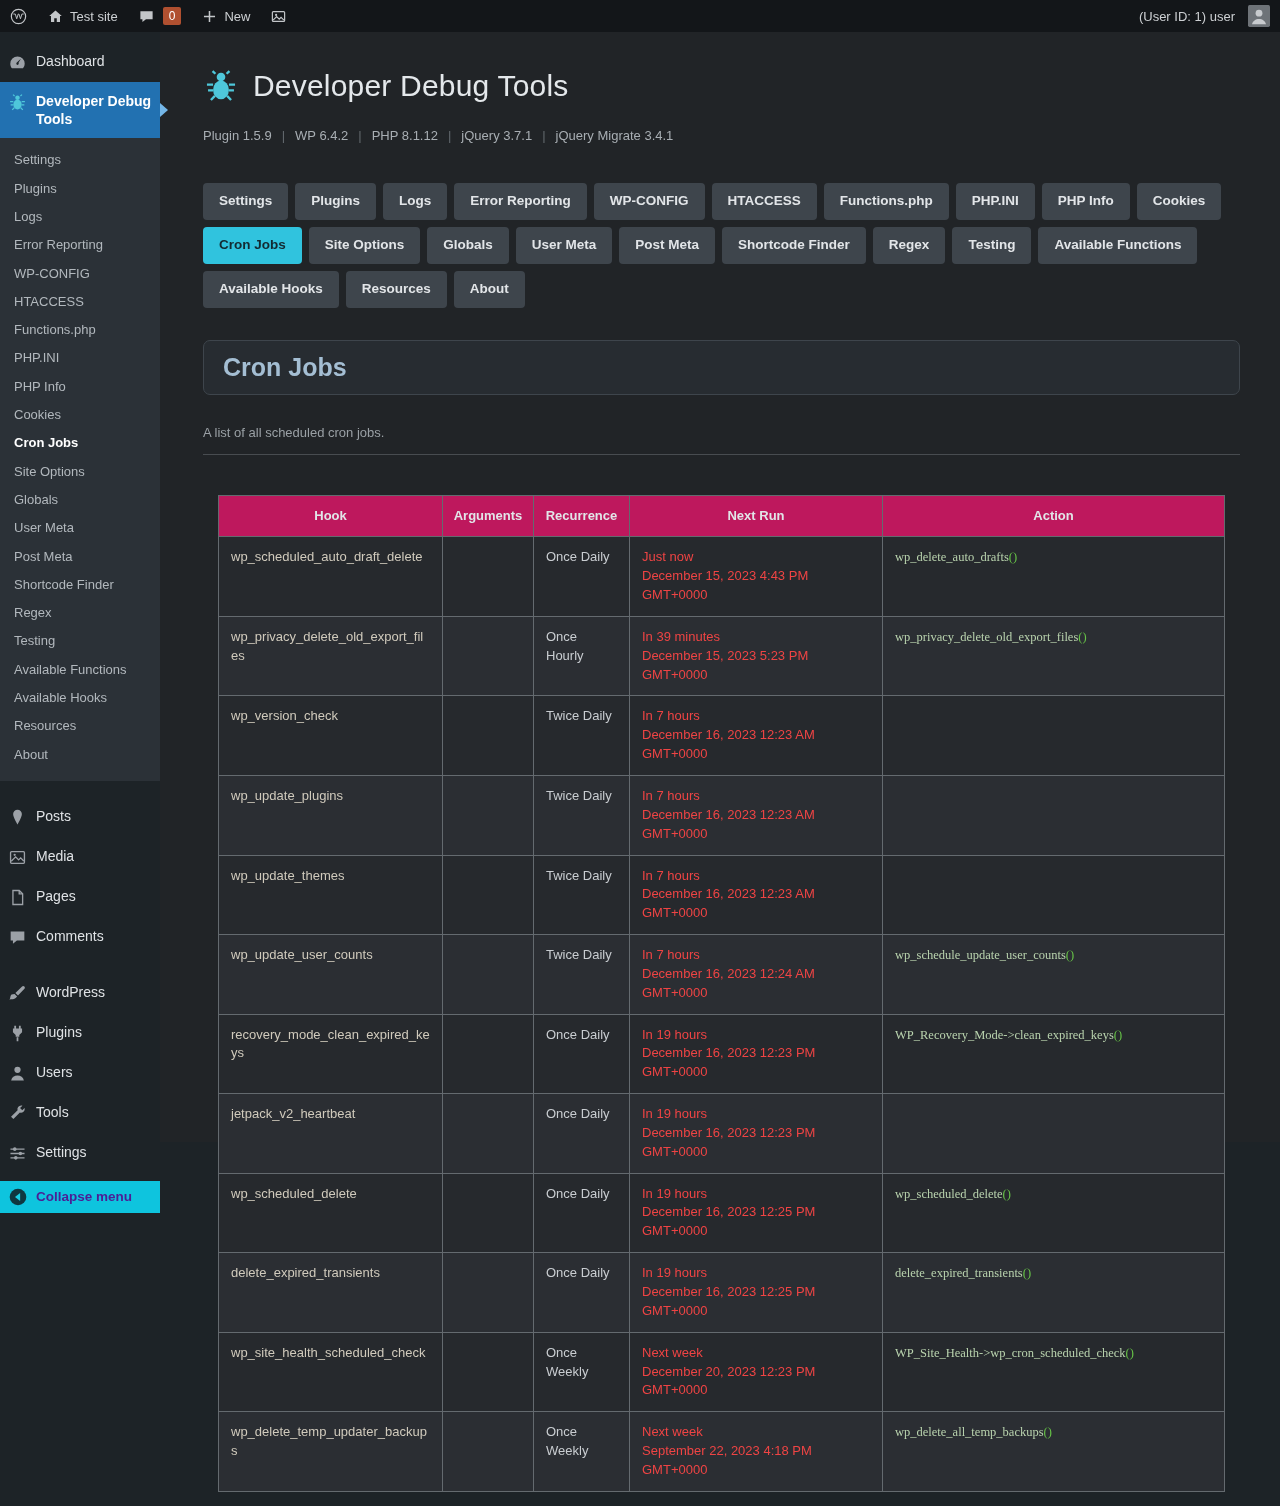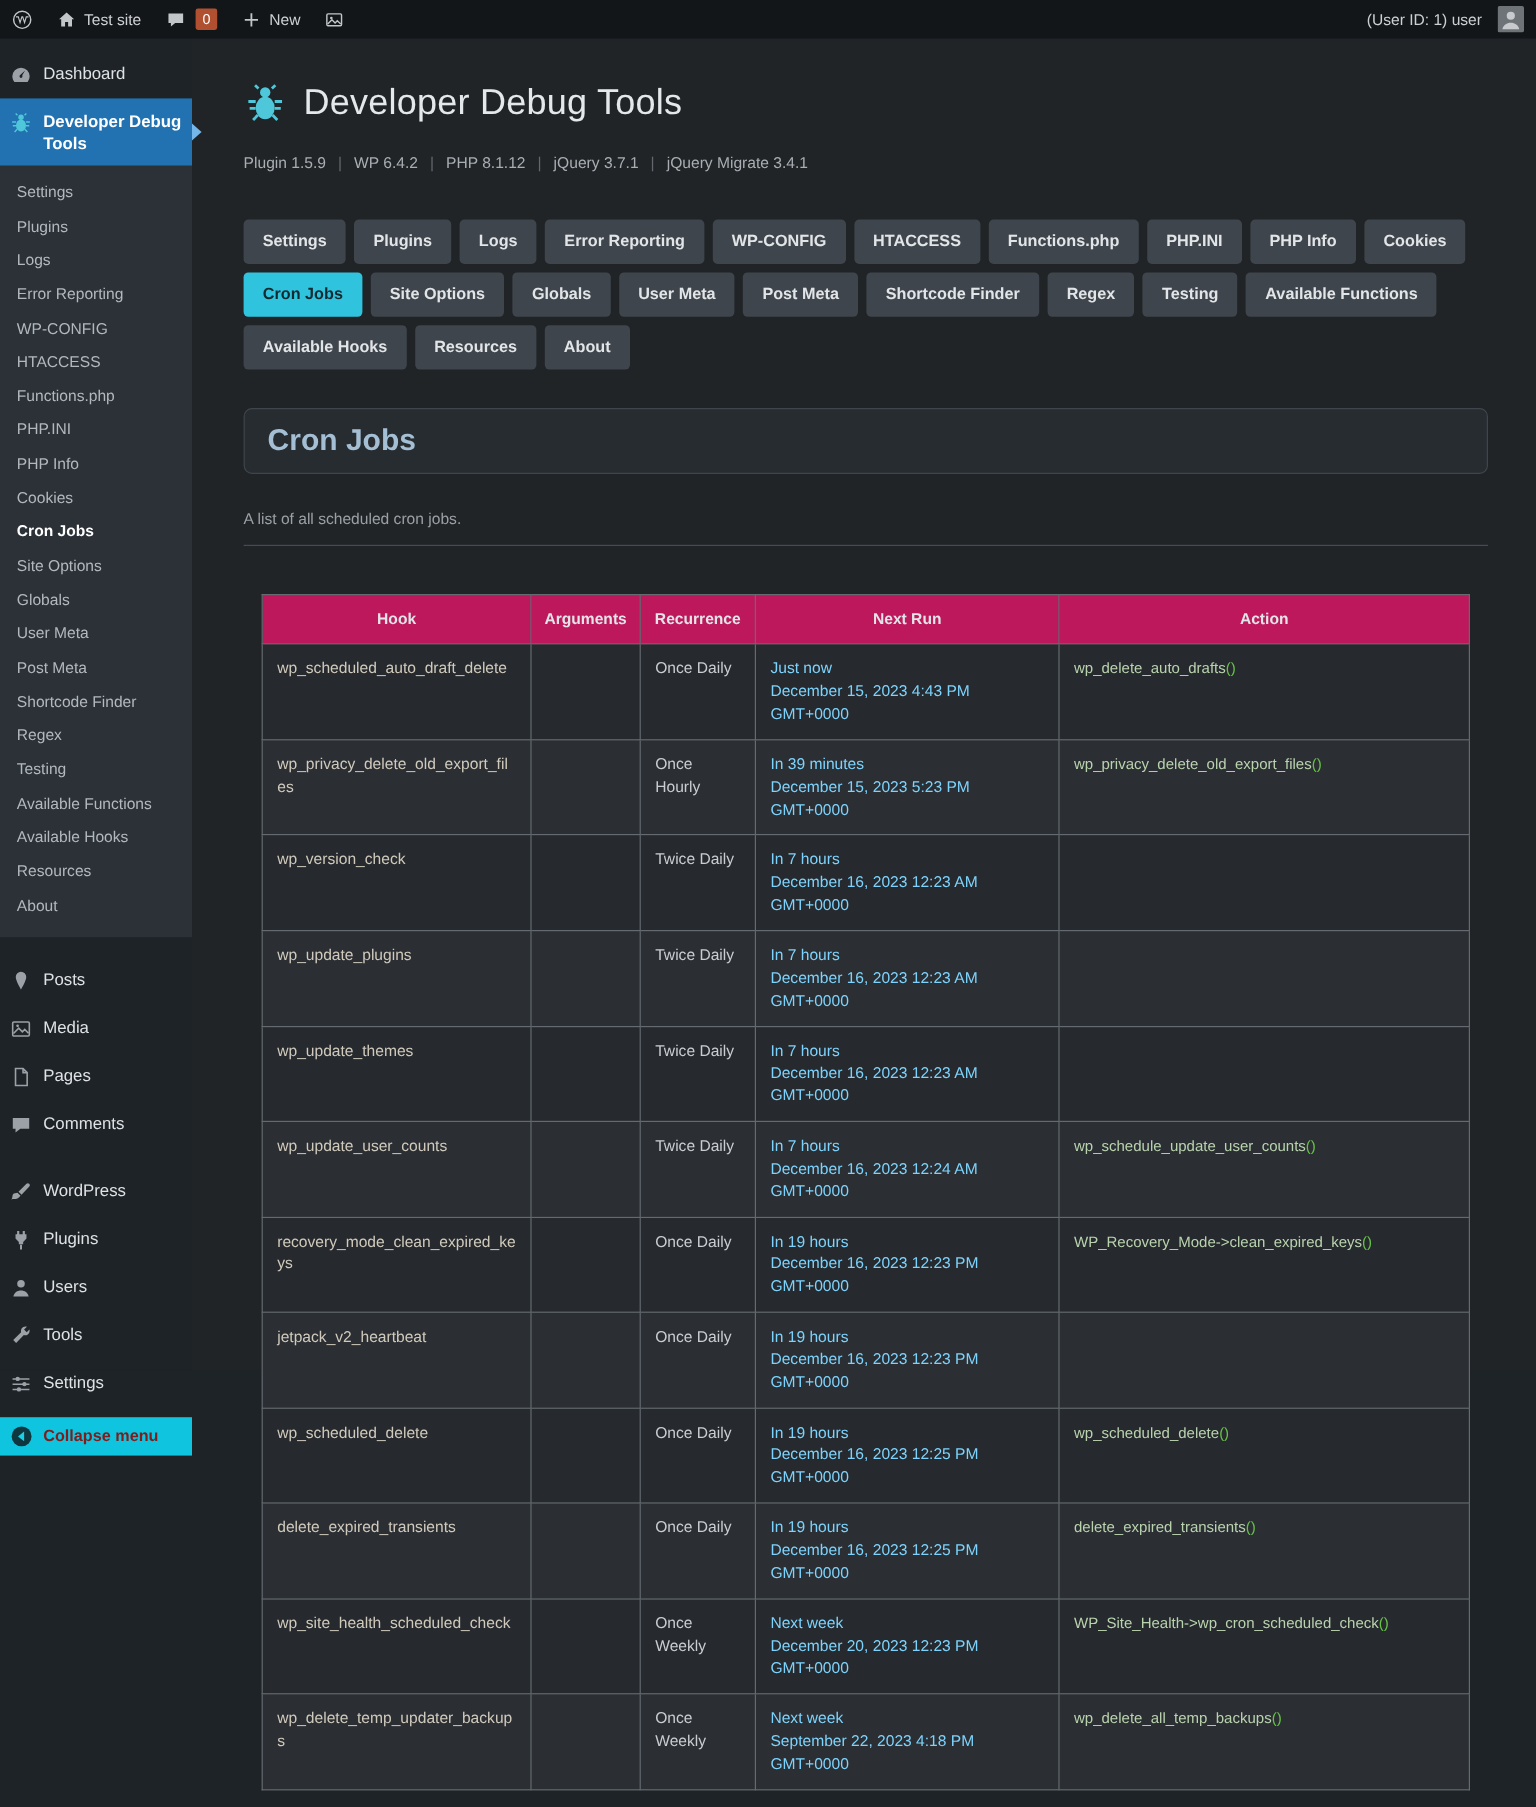--- a/index.html
+++ b/index.html
@@ -40,21 +40,21 @@
     content:""; position:absolute; right:-8px; top:50%; transform:translateY(-50%);
     border-top:7px solid transparent; border-bottom:7px solid transparent;
     border-left:8px solid #74b7e8; z-index:3;
   }
   #submenu { background:#2b3137; padding:8px 0 12px; }
   .submenu-item { display:block; padding:7px 14px; font-size:13px; color:#b2b8bd; cursor:pointer; line-height:1.1; }
   .submenu-item.current { color:#fff; font-weight:bold; }
   .menu-gap { height:16px; }
   .collapse-btn {
     display:flex; align-items:center; gap:8px; margin-top:8px;
-    background:#0ec4de; color:#7f1d1d; font-weight:bold;
+    background:#0ec4de; color:#4c1d95; font-weight:bold;
     padding:6px 8px; cursor:pointer; font-size:13.5px;
   }
   .collapse-btn .icon { width:20px; height:20px; flex-shrink:0; }
 
   
   #content {
     flex:1; background:#212427; display:flex; flex-direction:column;
     padding:0 23px; position:relative; min-width:0;
   }
   .wrap { margin:0 17px 0 20px; }
@@ -92,26 +92,26 @@
   }
   .cron th { text-align:center; color:#e2e5e8; font-weight:bold; background:#be185d; padding:11px 8px; }
   .cron tbody tr:nth-child(odd) { background:#26292d; }
   .cron tbody tr:nth-child(even) { background:#2b2e33; }
   .col-hook { width:224px; }
   td.col-hook { color:#d0cabc; word-break:break-word; overflow-wrap:anywhere; }
   .col-args { width:91px; }
   .col-rec { width:96px; }
   td.col-rec { color:#c9cdd1; }
   .col-next { width:253px;margin-top:20px; }
-  td.col-next { color:#7dd3fc; }
+  td.col-next { color:#ef4444; }
   td.col-action {
     color:#b9d3ae; font-family:"DejaVu Sans Mono", monospace; font-size:12.5px;
     word-break:break-word; overflow-wrap:anywhere;
   }
-  td.col-action code { font-family:Liberation Sans, sans-serif; }
+  td.col-action code { font-family:Liberation Serif, serif; }
   .paren { color:#66c247; }
 
   #footer {
     margin-top:auto; padding:14px 0 10px; display:flex;
     justify-content:space-between; align-items:center; font-size:13px;
   }
   .thanks { color:#a2a8ad; font-style:italic; }
   .thanks a { color:#72aee6; cursor:pointer; text-decoration:underline; }
   .version { color:#8f959b; }
 </style>

